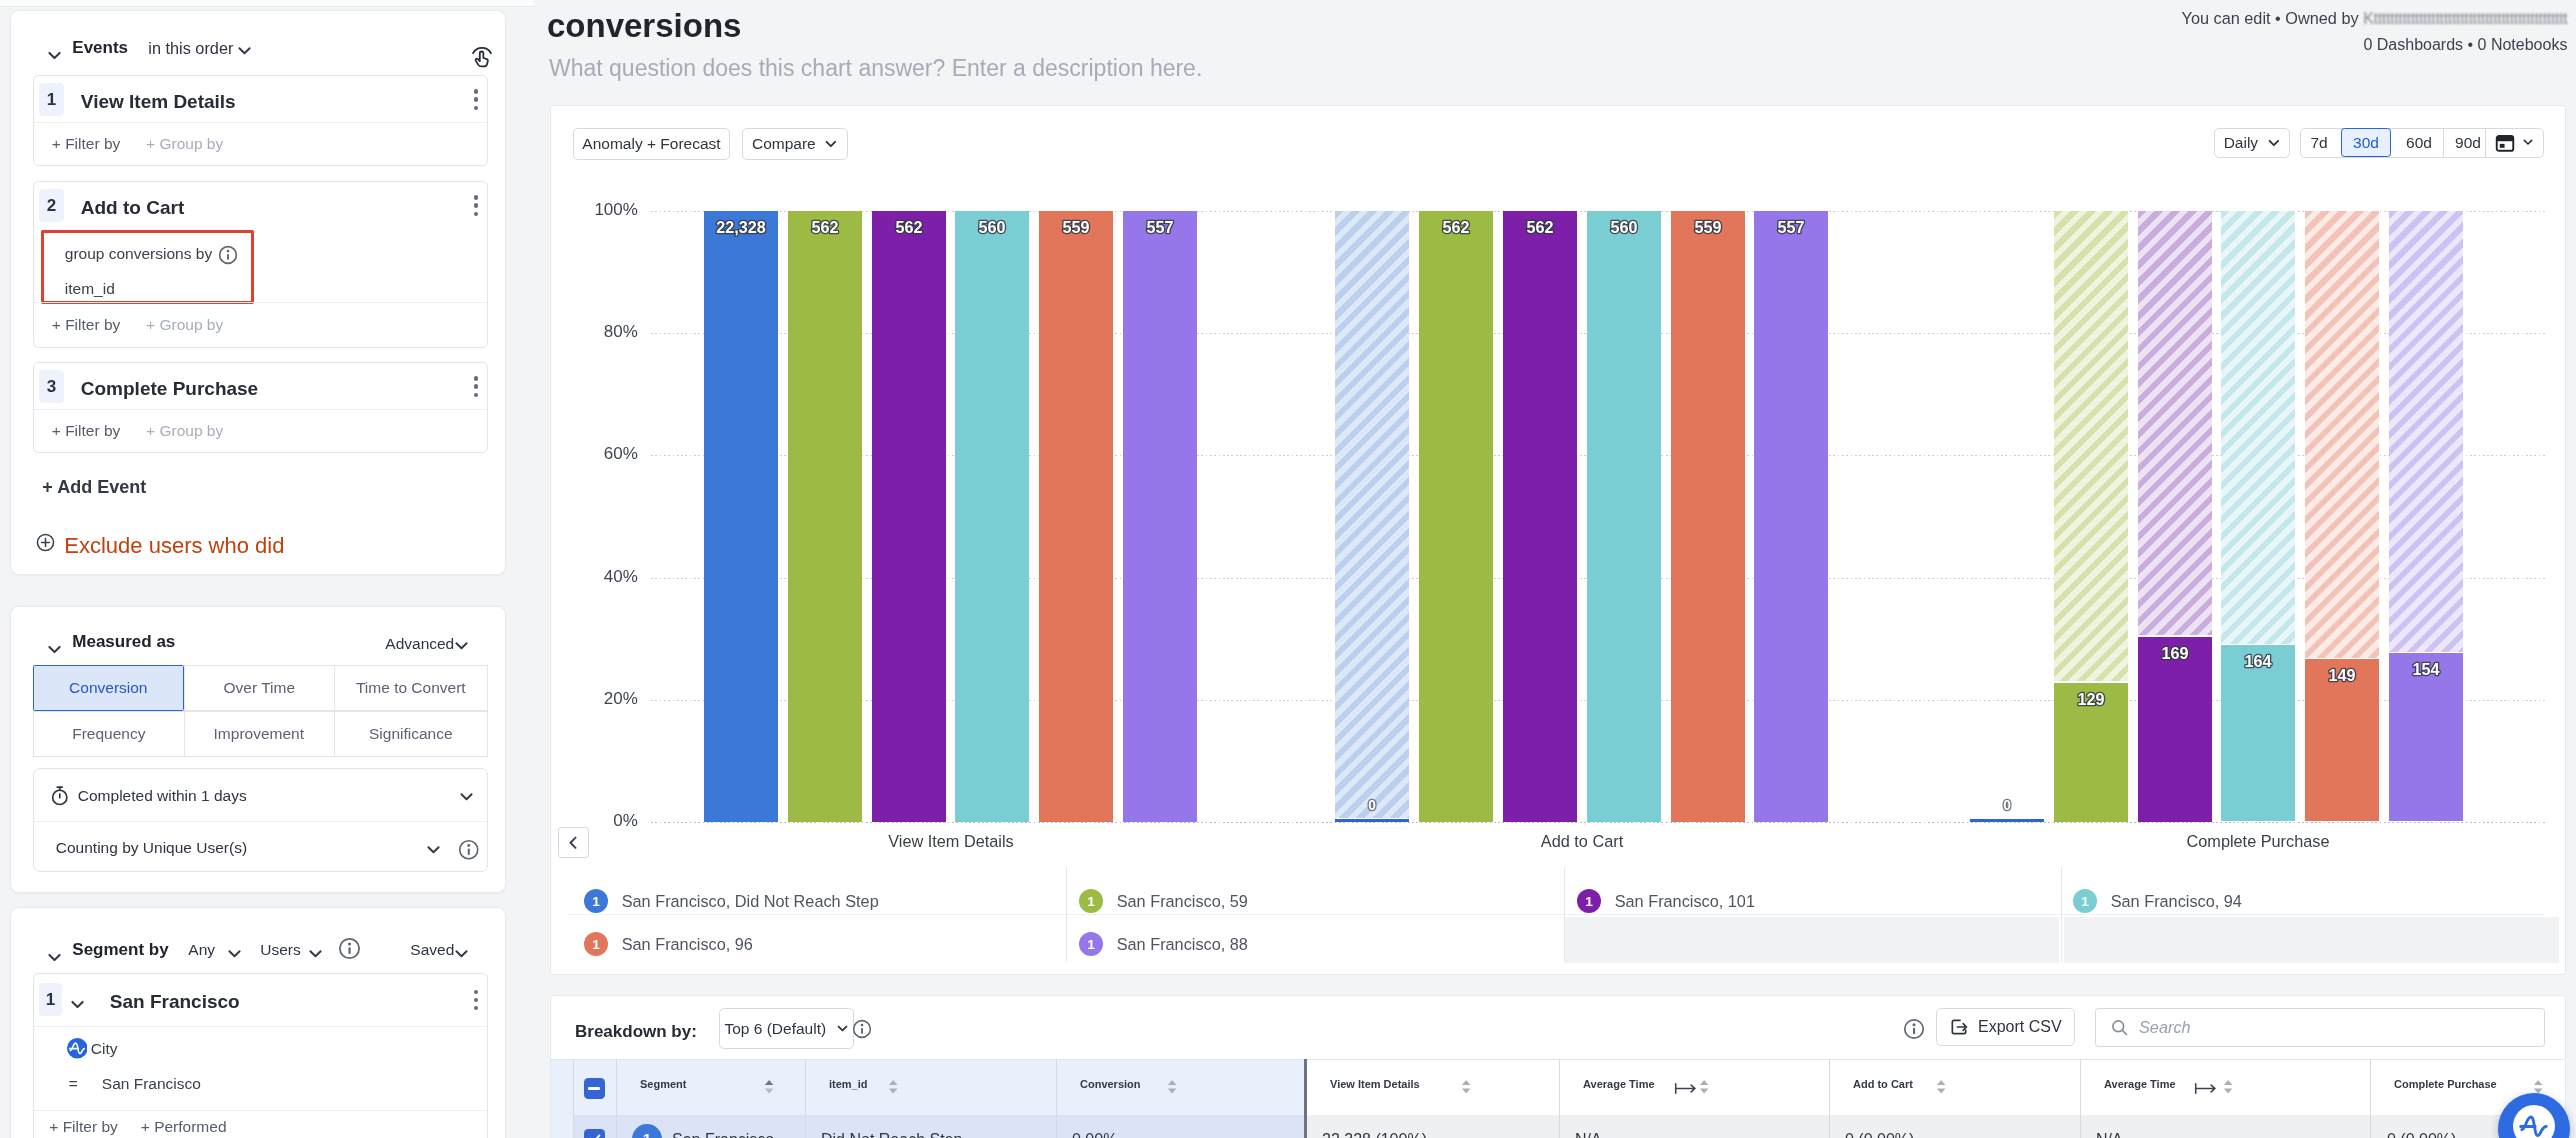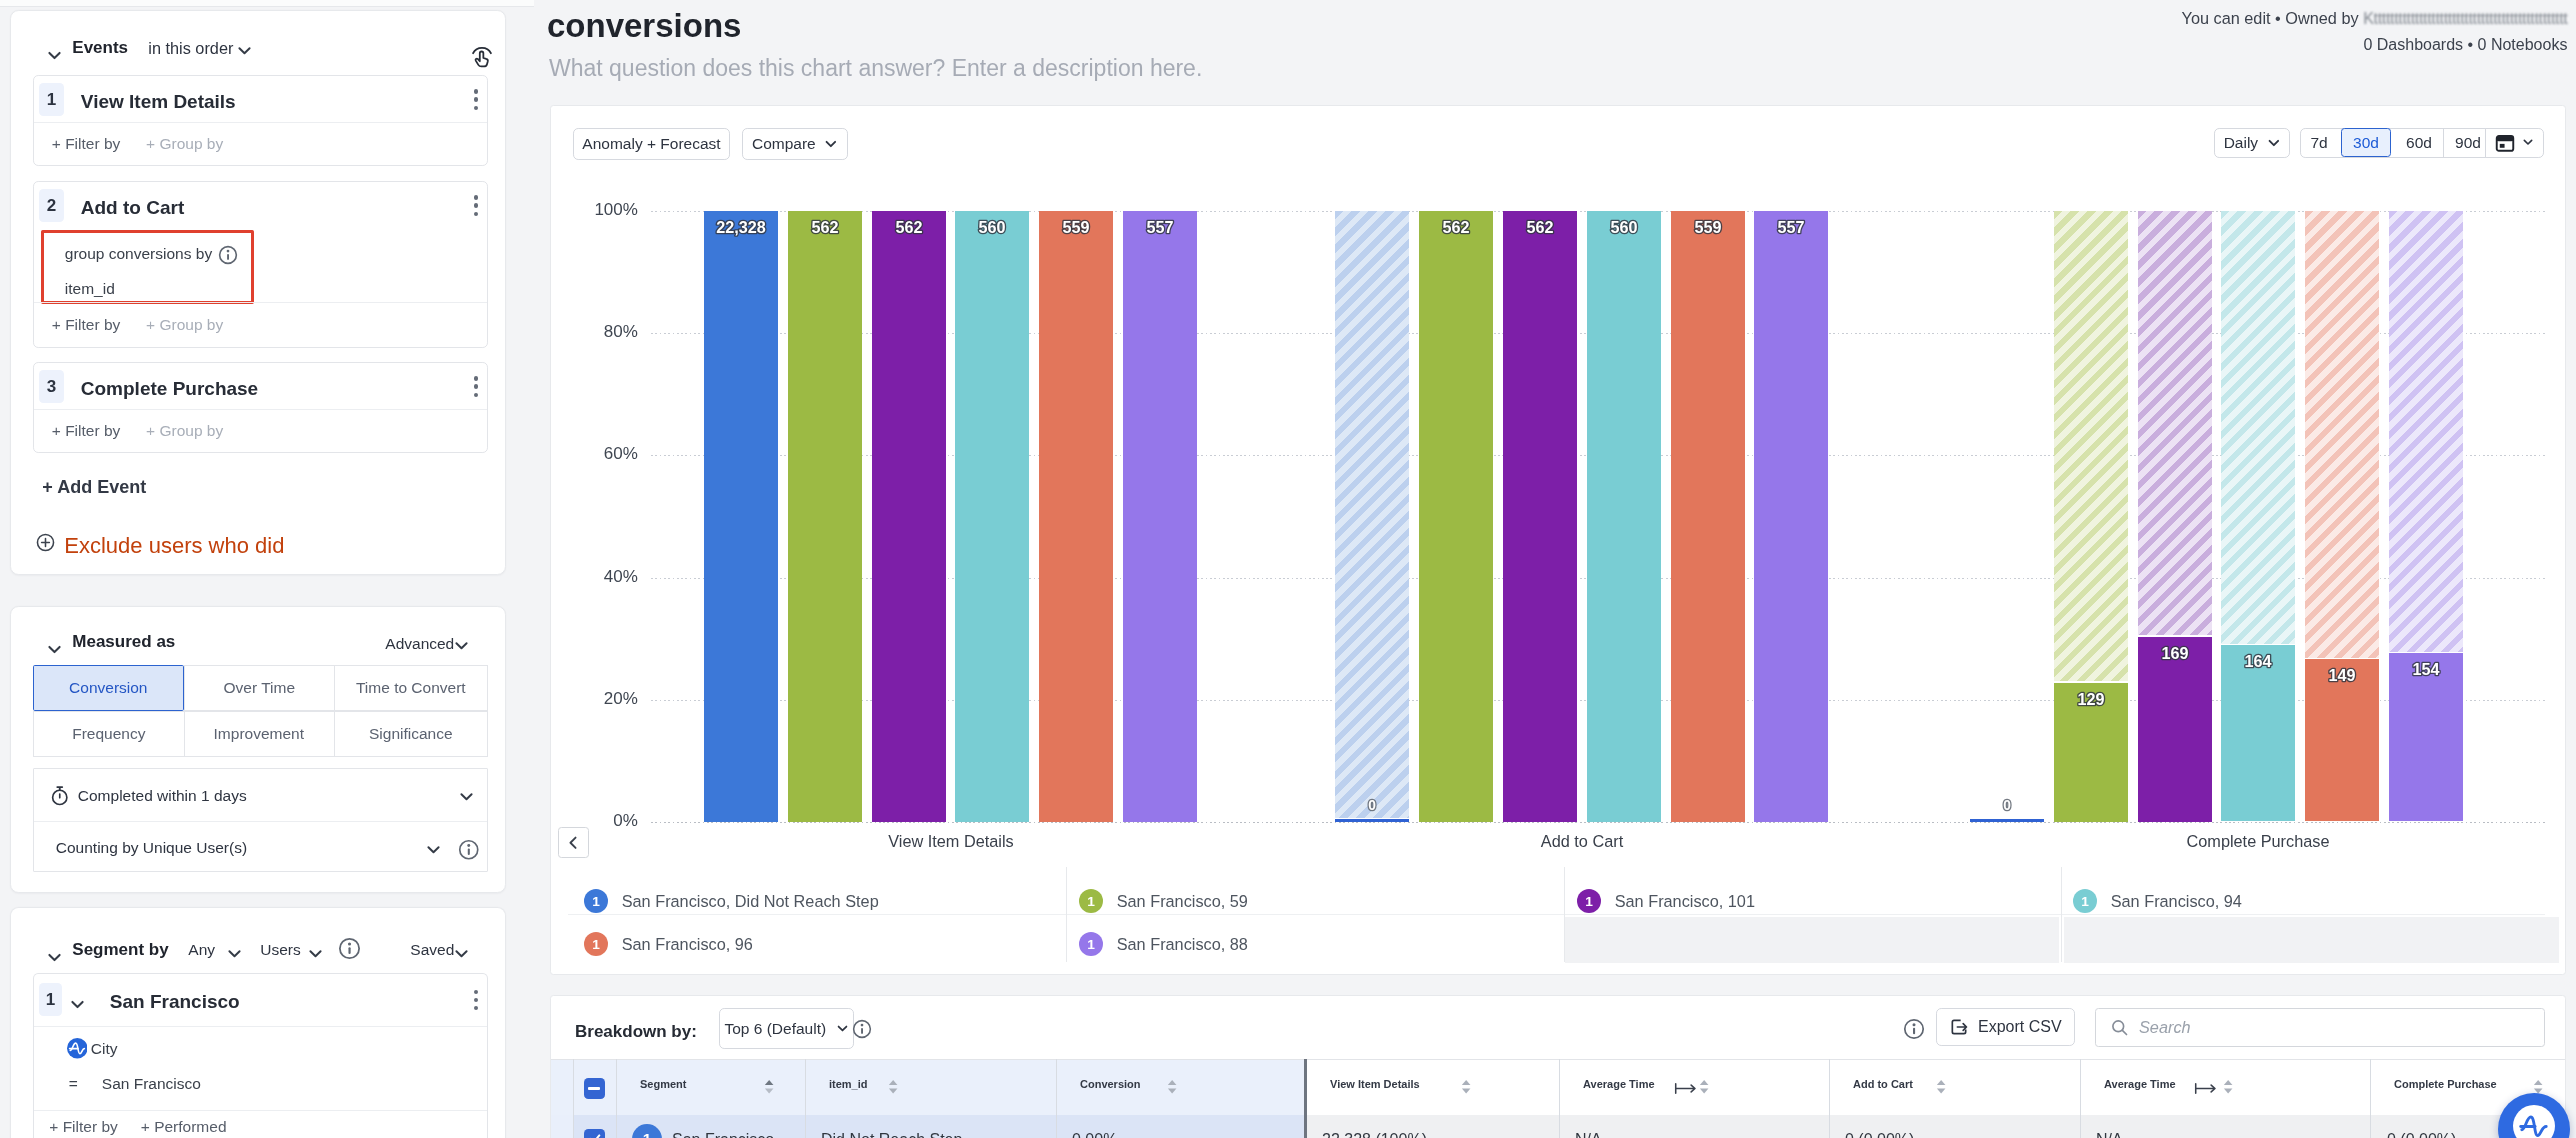--- a/index.html
+++ b/index.html
@@ -2,21 +2,21 @@
 <html style="font-size:13.7px"><head>
 <meta charset="utf-8">
 <style>
 * { margin:0; padding:0; box-sizing:border-box; }
 html,body { width:2576px; height:1139px; overflow:hidden; }
 body { font-family:"Liberation Sans", sans-serif; background:#f3f4f6; color:#2c313c; position:relative; }
 #page { position:absolute; left:0; top:0; width:2576px; height:1139px; overflow:hidden; }
 .abs { position:absolute; }
 .panel { position:absolute; left:10.3px; width:496px; background:#fff; border:0.9px solid #e7e9ec; border-radius:8.6px; box-shadow:0 0.9px 1.7px rgba(30,35,48,.04); }
 .card { position:absolute; background:#fff; border:0.9px solid #e3e5e9; border-radius:5.2px; }
-.ibox { position:absolute; border:0.9px solid #e3e5e9; border-radius:1px; background:#fff; }
+.ibox { position:absolute; border:0.9px solid #e3e5e9; border-radius:7px; background:#fff; }
 .badge { position:absolute; width:27px; height:33px; background:#edf2fc; border-radius:4.3px; color:#2c3340; font-size:17px; font-weight:bold; text-align:center; line-height:33px; }
 .kebab { position:absolute; width:5.2px; height:24px; }
 .kebab i { display:block; width:4.3px; height:4.3px; border-radius:50%; background:#646b77; margin:0 0 3.9px 0; }
 .filtrow { position:absolute; left:0; right:0; bottom:0; border-top:0.9px solid #eceef1; font-size:15.5px; }
 .fby { color:#565d69; } .gby { color:#a8aeb8; }
 .evtitle { font-size:19px; font-weight:bold; color:#272c36; }
 .hdr { font-size:17px; font-weight:bold; color:#20242d; }
 svg { display:block; }
 .chartcard { position:absolute; left:550px; top:105px; width:2016px; height:870px; background:#fff; border:0.9px solid #e7e9ec; border-radius:3.4px; }
 .btn { position:absolute; border:0.9px solid #d6d9df; border-radius:5.2px; background:#fff; font-size:15.5px; color:#2e3440; display:flex; align-items:center; justify-content:center; }

